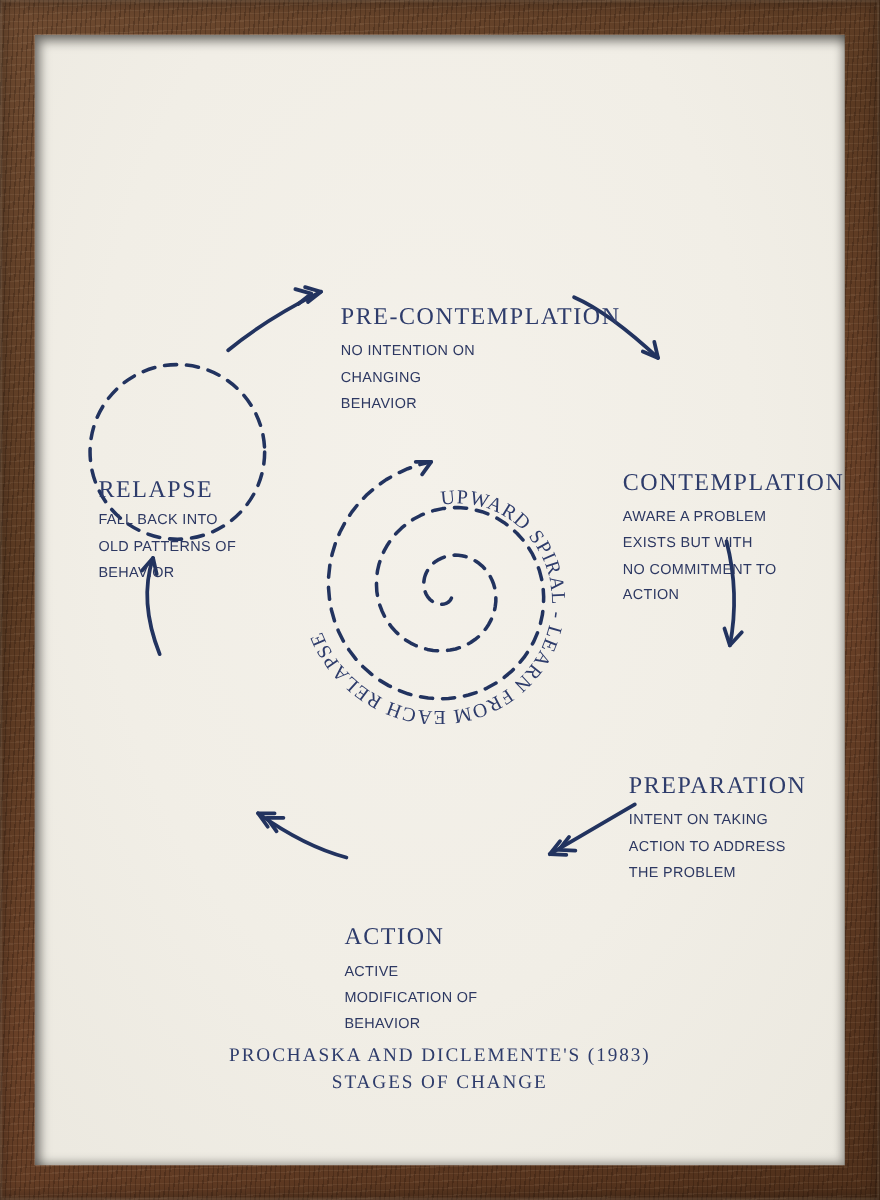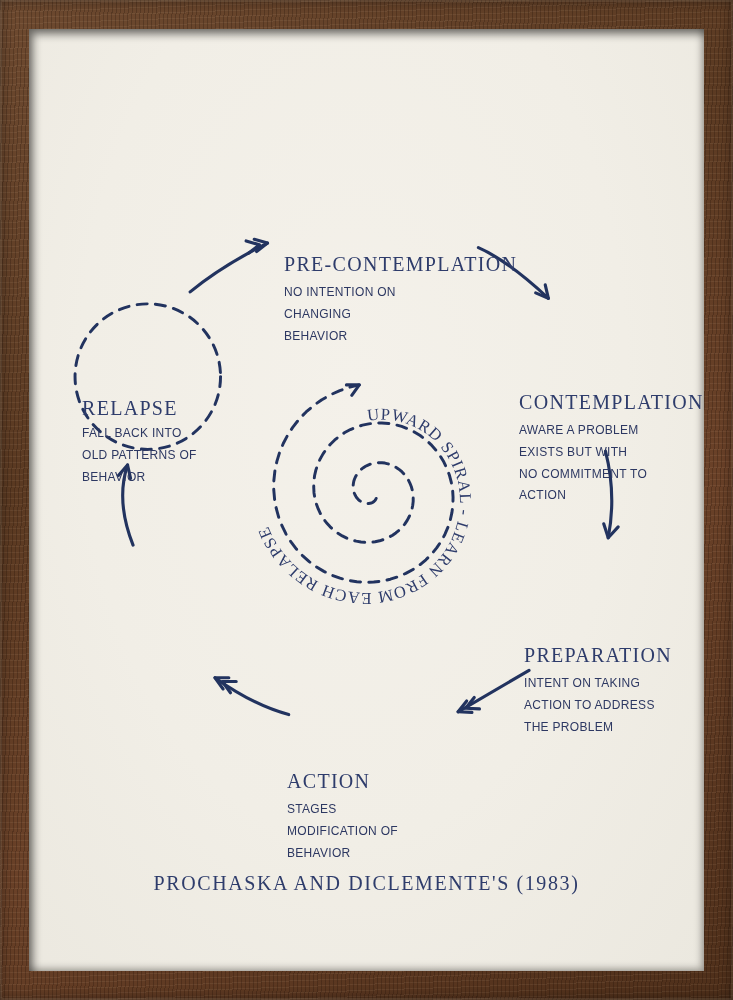--- a/index.html
+++ b/index.html
@@ -24,21 +24,21 @@
   .stage-title{font-family:"Liberation Serif",serif;font-size:20px;letter-spacing:1.3px;line-height:1.12;color:#2e3c6b;}
   .stage-desc{font-family:Liberation Sans, sans-serif;font-size:12px;letter-spacing:.3px;line-height:1.8;color:#2d3862;white-space:pre-line;margin-top:7px;}
   .pos-pre{left:255px;top:176px;width:235px;}
   .pos-contemplation{left:490px;top:314px;width:220px;}
   .pos-preparation{left:495px;top:567px;width:220px;}
   .pos-action{left:258px;top:693px;width:228px;}
   .pos-maintenance{left:15px;top:567px;width:240px;}
   .pos-relapse{left:53px;top:320px;width:180px;}
   .pos-relapse .stage-desc{margin-top:4px;}
   .caption{position:absolute;left:0;top:840px;width:100%;text-align:center;z-index:2;}
-  .caption-line{font-family:"Liberation Serif",serif;font-size:20px;letter-spacing:1.6px;line-height:1.42;color:#2e3c6b;}
+  .caption-line{font-family:"Liberation Serif",serif;font-size:16px;letter-spacing:1.6px;line-height:1.42;color:#2e3c6b;}
 </style>
 </head>
 <body>
 
 <div class="frame">
   <div class="paper">
 
     <svg class="diagram-svg" viewBox="0 0 733 1000">
       <defs>
         <path id="textSpiralPath" d="M367.8,414.2L369.7,413.9L371.7,413.6L373.6,413.3L375.6,413.1L377.6,412.9L379.6,412.8L381.6,412.7L383.7,412.7L385.7,412.7L387.7,412.8L389.7,413.0L391.8,413.1L393.8,413.4L395.8,413.7L397.9,414.0L399.9,414.4L401.9,414.9L403.9,415.4L405.9,415.9L407.9,416.6L409.9,417.2L411.9,417.9L413.9,418.7L415.8,419.5L417.7,420.4L419.7,421.3L421.6,422.3L423.4,423.3L425.3,424.4L427.1,425.5L428.9,426.7L430.7,427.9L432.5,429.2L434.2,430.5L435.9,431.9L437.5,433.3L439.2,434.8L440.8,436.3L442.3,437.8L443.9,439.4L445.4,441.0L446.8,442.7L448.2,444.4L449.6,446.2L450.9,448.0L452.2,449.8L453.5,451.7L454.7,453.6L455.8,455.5L456.9,457.5L458.0,459.5L459.0,461.6L460.0,463.6L460.9,465.7L461.7,467.9L462.6,470.0L463.3,472.2L464.0,474.4L464.7,476.6L465.2,478.9L465.8,481.2L466.3,483.5L466.7,485.8L467.0,488.1L467.4,490.4L467.6,492.8L467.8,495.1L467.9,497.5L468.0,499.9L468.0,502.3L467.9,504.7L467.8,507.0L467.6,509.4L467.4,511.8L467.1,514.2L466.7,516.6L466.3,519.0L465.8,521.4L465.3,523.8L464.7,526.1L464.0,528.5L463.3,530.9L462.5,533.2L461.7,535.5L460.7,537.8L459.8,540.1L458.7,542.3L457.6,544.6L456.5,546.8L455.3,549.0L454.0,551.2L452.7,553.3L451.3,555.4L449.9,557.5L448.4,559.5L446.8,561.5L445.2,563.5L443.6,565.5L441.9,567.4L440.1,569.2L438.3,571.0L436.4,572.8L434.5,574.5L432.5,576.2L430.5,577.9L428.5,579.5L426.4,581.0L424.3,582.5L422.1,584.0L419.9,585.3L417.6,586.7L415.3,588.0L413.0,589.2L410.6,590.4L408.2,591.5L405.7,592.5L403.3,593.5L400.8,594.5L398.2,595.3L395.7,596.1L393.1,596.9L390.5,597.6L387.9,598.2L385.2,598.7L382.5,599.2L379.9,599.6L377.2,600.0L374.4,600.3L371.7,600.5L369.0,600.6L366.2,600.7L363.5,600.7L360.7,600.6L358.0,600.5L355.2,600.3L352.4,600.0L349.7,599.7L346.9,599.3L344.2,598.8L341.4,598.2L338.7,597.6L336.0,596.9L333.3,596.1L330.6,595.3L327.9,594.4L325.2,593.4L322.6,592.3L320.0,591.2L317.4,590.0L314.8,588.8L312.3,587.5L309.8,586.1L307.3,584.6L304.8,583.1L302.4,581.5L300.0,579.9L297.7,578.2L295.4,576.4L293.1,574.6L290.9,572.7L288.7,570.7L286.6,568.7L284.5,566.6L282.5,564.5L280.5,562.3L278.6,560.1L276.7,557.8L274.9,555.5L273.1,553.1L271.4,550.6L269.7,548.2L268.2,545.6L266.6,543.0L265.2,540.4L263.8,537.8L262.4,535.1L261.2,532.3L260.0,529.6L258.8,526.7L257.8,523.9L256.8,521.0L255.8,518.1L255.0,515.2L254.2,512.2L253.5,509.2L252.9,506.2L252.3,503.2L251.8,500.2L251.4,497.1L251.1,494.0L250.9,490.9L250.7,487.8L250.6,484.7L250.6,481.6L250.6,478.5L250.8,475.3L251.0,472.2L251.3,469.1L251.7,466.0L252.2,462.8L252.7,459.7L253.3,456.6L254.0,453.5L254.8,450.5L255.7,447.4L256.6,444.3L257.6,441.3L258.7,438.3L259.9,435.3L261.2,432.4L262.5,429.4L263.9,426.5L265.4,423.6L266.9,420.8L268.6,418.0L270.3,415.2L272.0,412.5L273.9,409.8L275.8,407.2L277.8,404.6"></path>
@@ -99,32 +99,33 @@
 
     <div class="stage pos-preparation">
       <div class="stage-title">PREPARATION</div>
       <div class="stage-desc">INTENT ON TAKING
 ACTION TO ADDRESS
 THE PROBLEM</div>
     </div>
 
     <div class="stage pos-action">
       <div class="stage-title">ACTION</div>
-      <div class="stage-desc">STAGES
+      <div class="stage-desc">ACTIVE
 MODIFICATION OF
 BEHAVIOR</div>
     </div>
 
 
     <div class="stage pos-relapse">
       <div class="stage-title">RELAPSE</div>
       <div class="stage-desc">FALL BACK INTO
 OLD PATTERNS OF
 BEHAVIOR</div>
     </div>
 
     <div class="caption">
       <div class="caption-line">PROCHASKA AND DICLEMENTE'S (1983)</div>
+      <div class="caption-line">STAGES OF CHANGE</div>
     </div>
 
   </div>
   <div class="frame-edge-highlight"></div>
 </div>
 
 </body></html>

